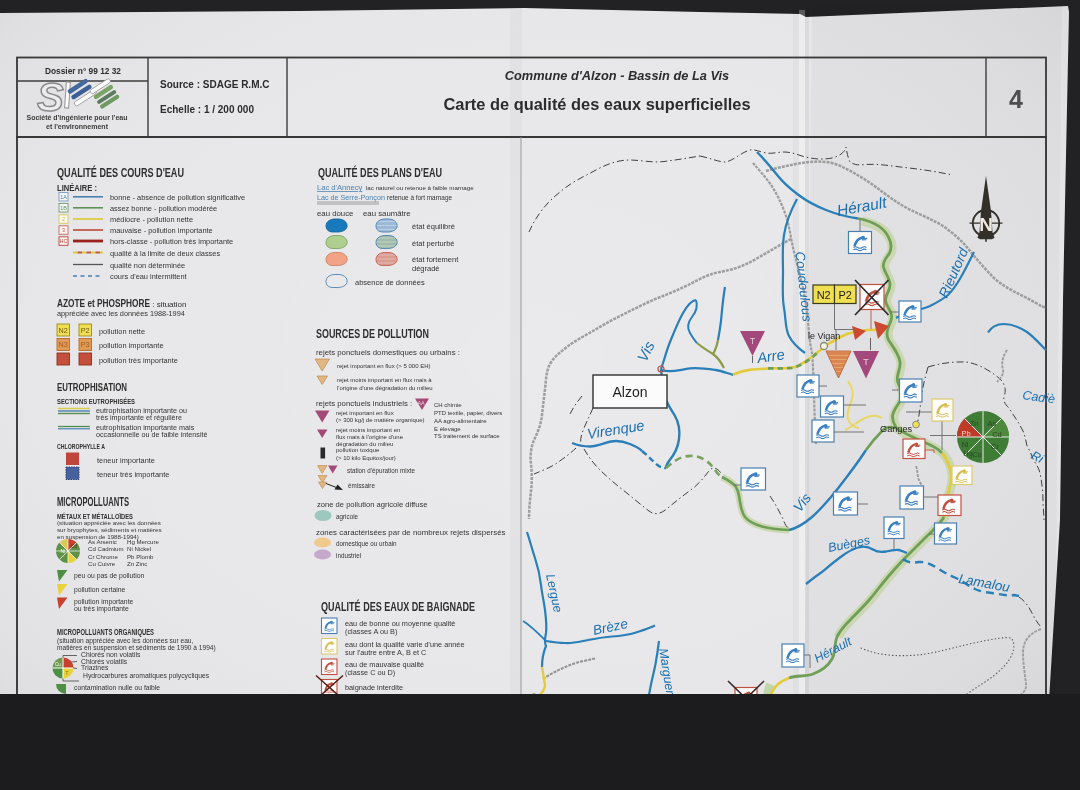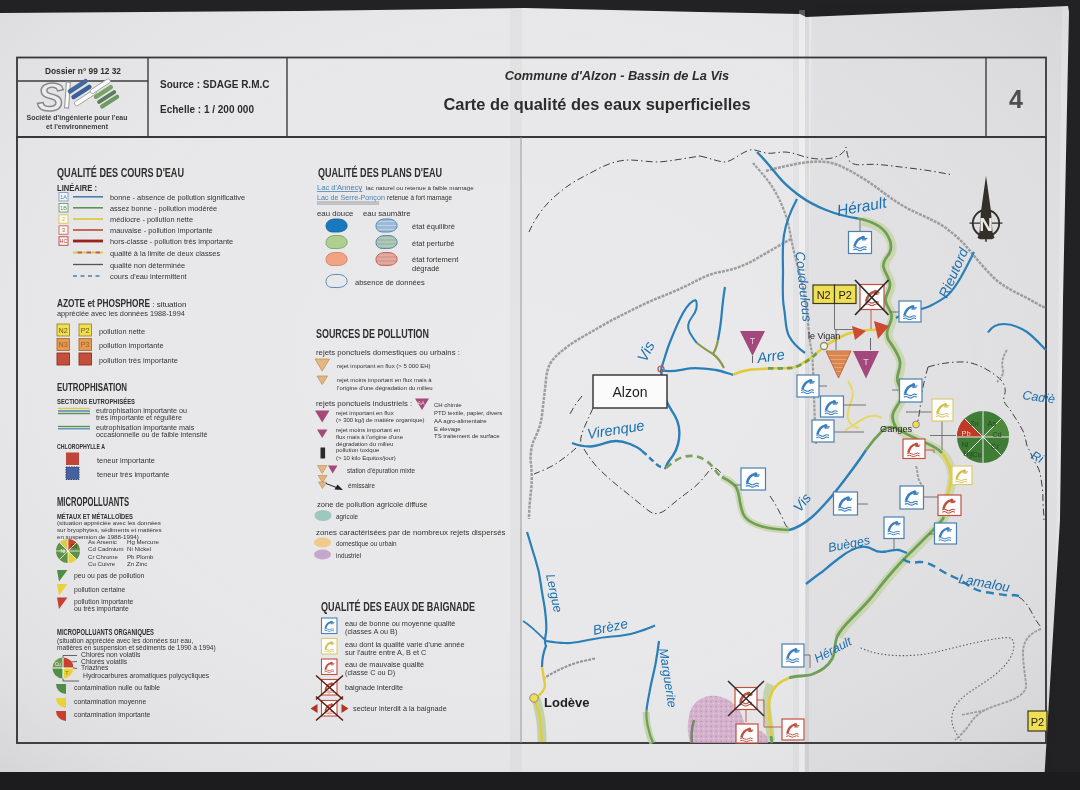--- a/index.html
+++ b/index.html
@@ -1,16 +1,16 @@
 <!DOCTYPE html>
 <html><head>
 <meta charset="utf-8">
 <style>
   html,body{margin:0;padding:0;background:#1c1c1e;}
-  #stage{position:relative;width:1080px;height:772px;overflow:hidden;background:#232325;
+  #stage{position:relative;width:1080px;height:694px;overflow:hidden;background:#232325;
          font-family:"Liberation Sans", sans-serif;}
   svg text{font-family:"Liberation Sans", sans-serif;}
 </style>
 </head>
 <body>
 <div id="stage">
 <svg width="1080" height="790" viewBox="0 0 1080 790">
 <defs>
   <radialGradient id="vign" cx="0.5" cy="0.45" r="0.75">
     <stop offset="0" stop-color="#ffffff" stop-opacity="0.12"></stop>

